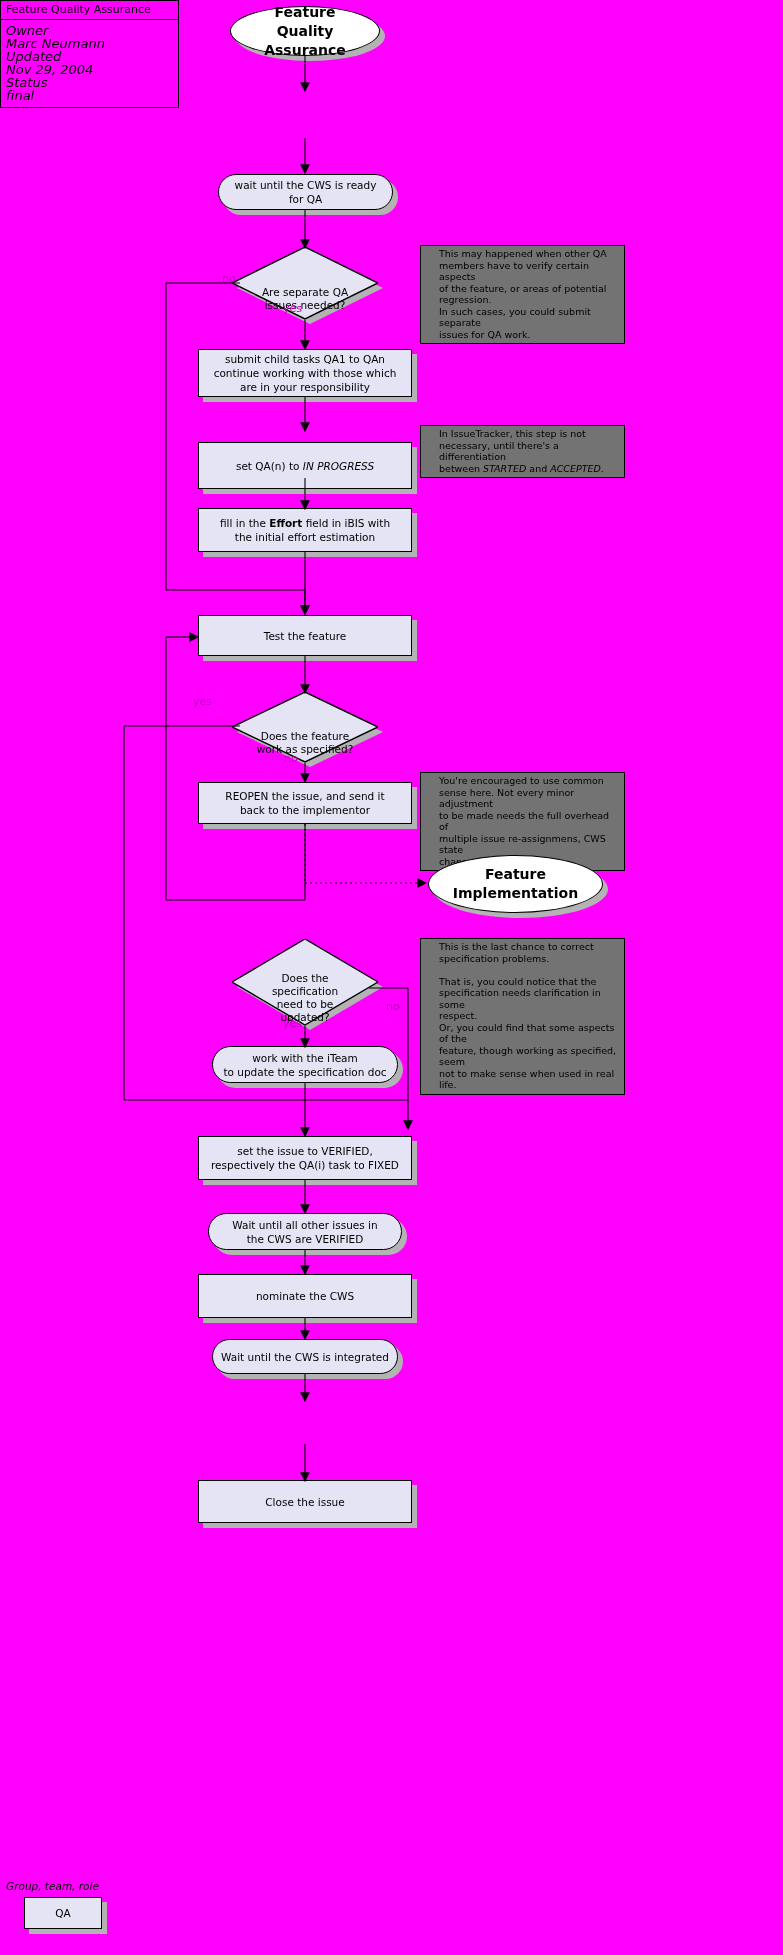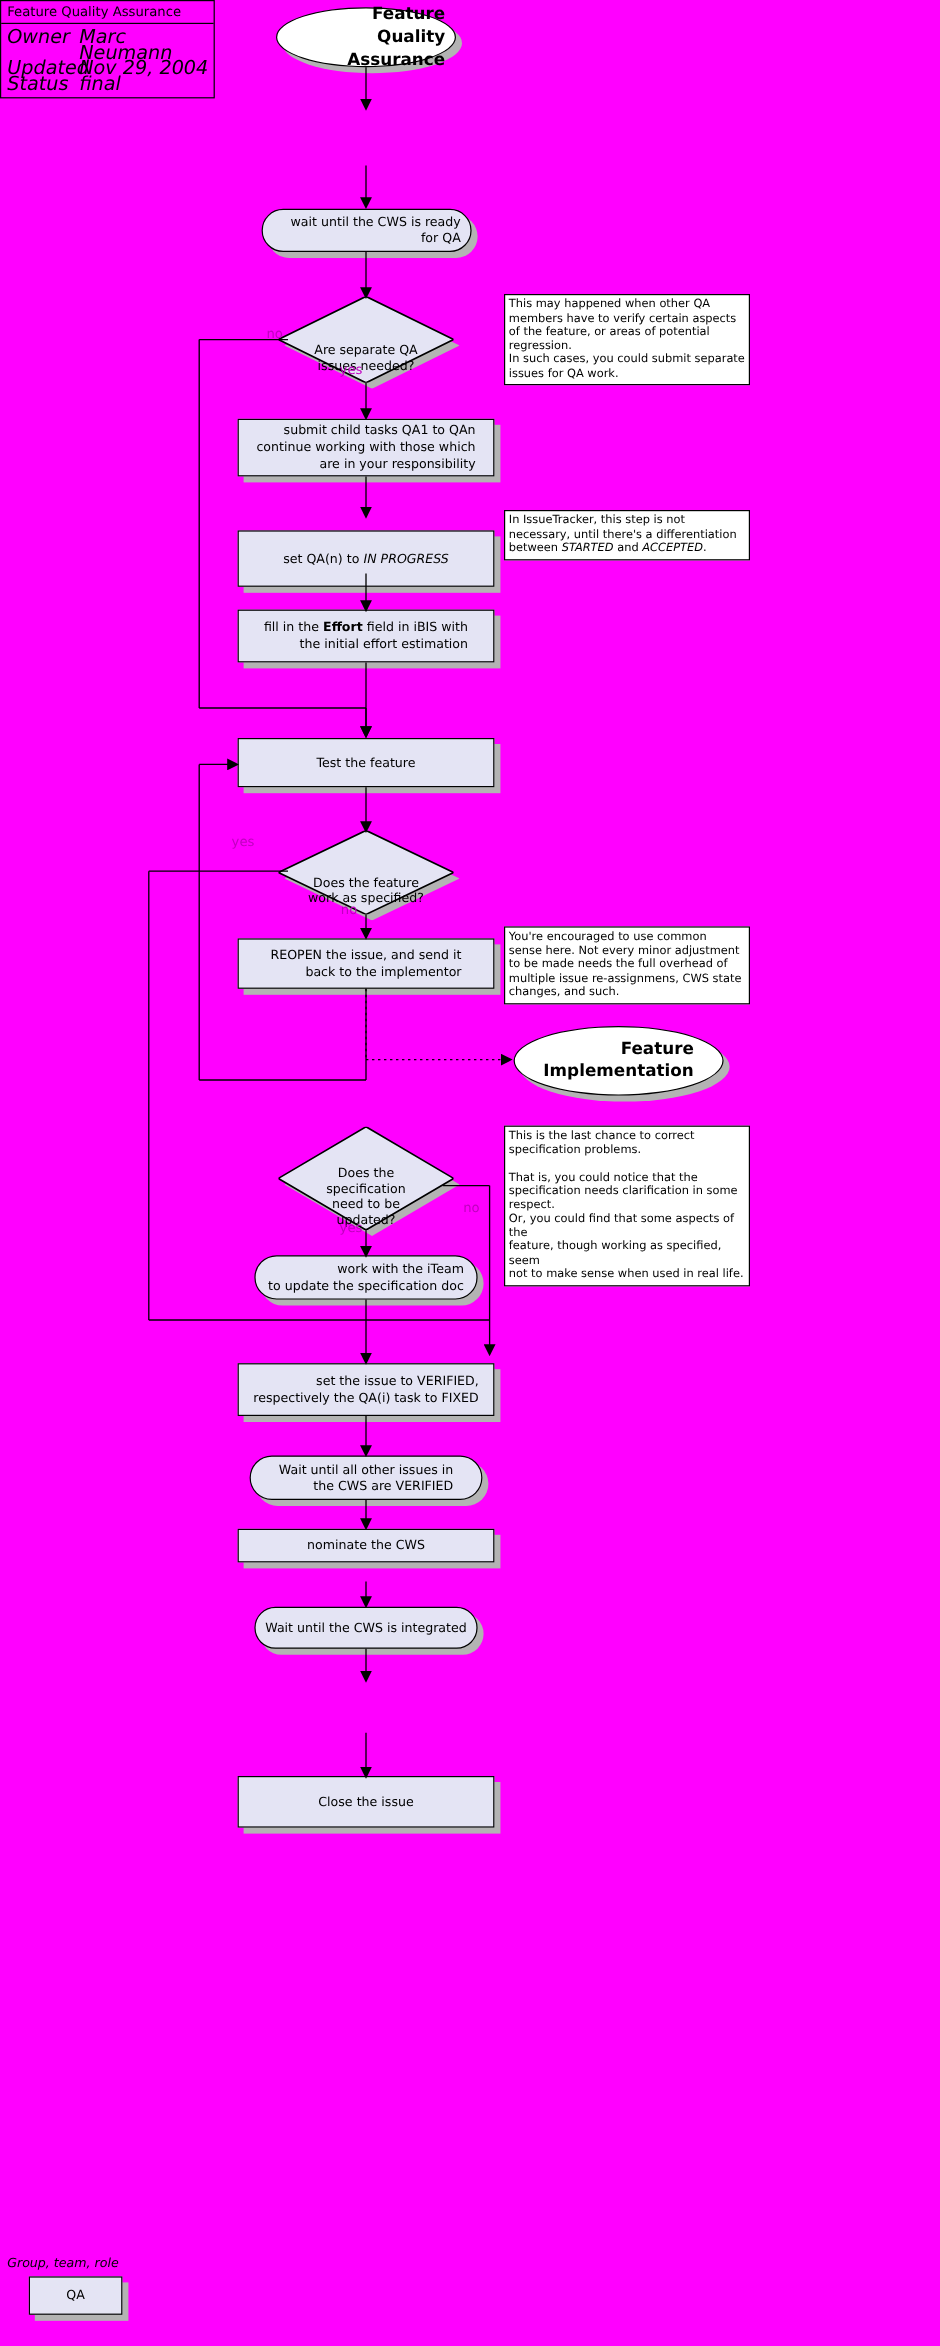--- a/index.html
+++ b/index.html
@@ -16,35 +16,35 @@
   
   .meta {
     position:absolute; left:0; top:0; width:179px;
     border:1px solid #000; background:transparent;
   }
   .meta-title {
     padding:2px 4px 3px 5px; font-size:11px; color:#000;
     border-bottom:1px solid #000; line-height:13px;
   }
   .meta-body { padding:4px 4px 5px 5px; }
-  .meta-row { display:flex; font-size:16px; line-height:13px; color:#000; }
+  .meta-row { display:flex; font-size:13px; line-height:13px; color:#000;flex-direction:column; }
   .meta-key { width:60px; font-style:italic; }
   .meta-val { flex:1;font-style:italic; }
 
   
   .node { position:absolute; }
   .shadow {
     position:absolute; left:5px; top:5px; width:100%; height:100%;
     background:#b3b3b3; z-index:0;
   }
   .face {
     position:absolute; left:0; top:0; width:100%; height:100%;
     border:1px solid #000; background:#e4e4f4; z-index:1;
     display:flex; align-items:center; justify-content:center;
-    text-align:right; color:#000; font-size:10.5px; line-height:14px;
+    text-align:center; color:#000; font-size:10.5px; line-height:14px;
   }
   .face .inner { padding:0 8px; }
 
   .proc .face { border-radius:0; }
   .wait .face { border-radius:999px; }
   .wait .shadow { border-radius:999px; }
 
   
   .term .face {
     border-radius:50%/50%; background:#ffffff;
@@ -65,23 +65,23 @@
     position:absolute; left:0; top:0; width:100%; height:100%; z-index:2;
   }
   .dec .dtext {
     position:absolute; left:0; top:16px; width:100%; height:100%; z-index:3;
     display:flex; align-items:center; justify-content:center;
     text-align:center; font-size:10.5px; line-height:13px; color:#000;
   }
 
   
   .note {
-    position:absolute; border:1px solid #000; background:#ffffff;
+    position:absolute; border:1px solid #000; background:#737373;
     font-size:9.5px; line-height:11.5px; color:#000;
-    padding:2px 3px 3px 3px; white-space:pre-line;
+    padding:2px 3px 3px 18px; white-space:pre-line;
   }
 
   
   .blabel {
     position:absolute; font-size:11px; color:#c000c0; z-index:6;
     font-family:"DejaVu Sans", sans-serif;
   }
 
   
   .legend-title {
@@ -342,21 +342,21 @@
   </div>
 
   <div class="node wait" style="left:208px; top:1213px; width:194px; height:37px;">
     <div class="shadow"></div>
     <div class="face">
       <div class="inner" style="white-space:pre-line">Wait until all other issues in
 the CWS are VERIFIED</div>
     </div>
   </div>
 
-  <div class="node proc" style="left:198px; top:1274px; width:214px; height:28px;">
+  <div class="node proc" style="left:198px; top:1274px; width:214px; height:44px;">
     <div class="shadow"></div>
     <div class="face">
       <div class="inner">nominate the CWS</div>
     </div>
   </div>
 
   <div class="node wait" style="left:212px; top:1339px; width:186px; height:35px;">
     <div class="shadow"></div>
     <div class="face">
       <div class="inner">Wait until the CWS is integrated</div>

